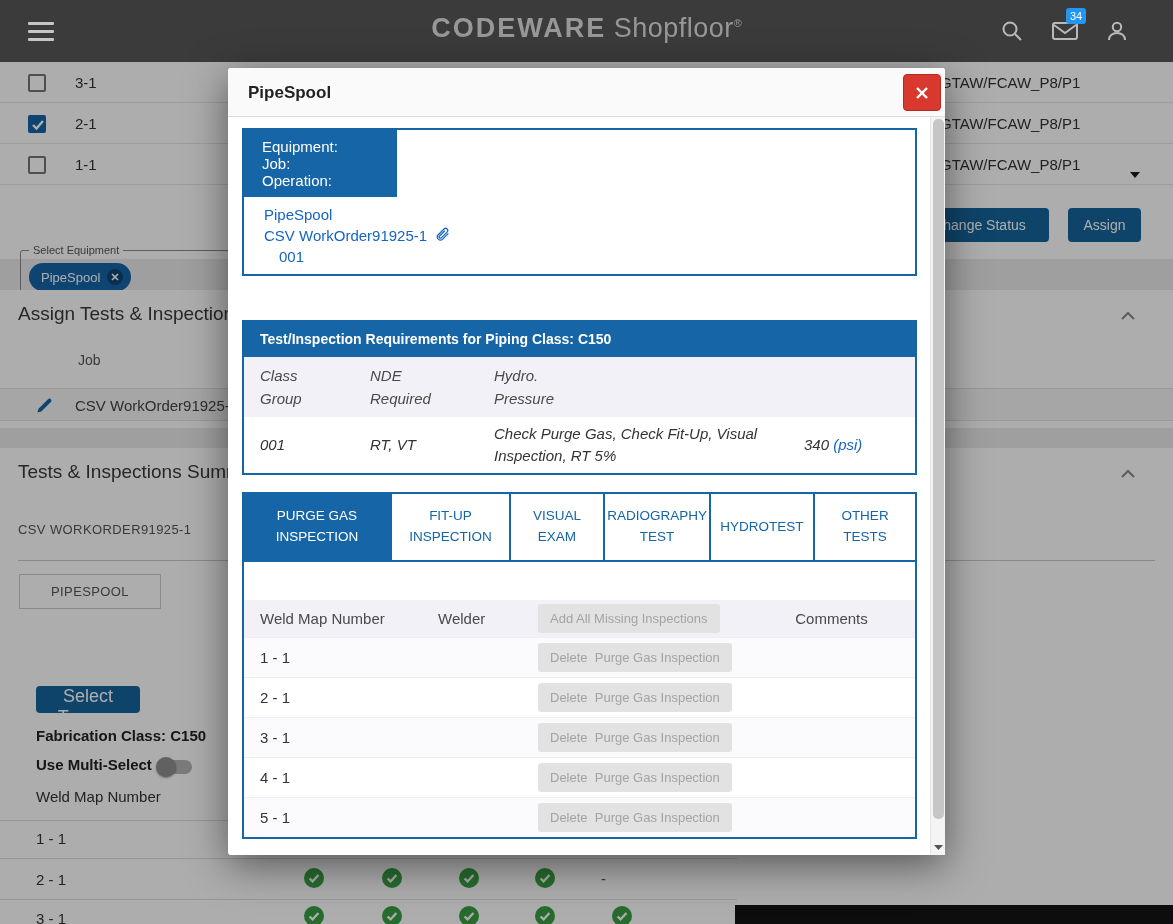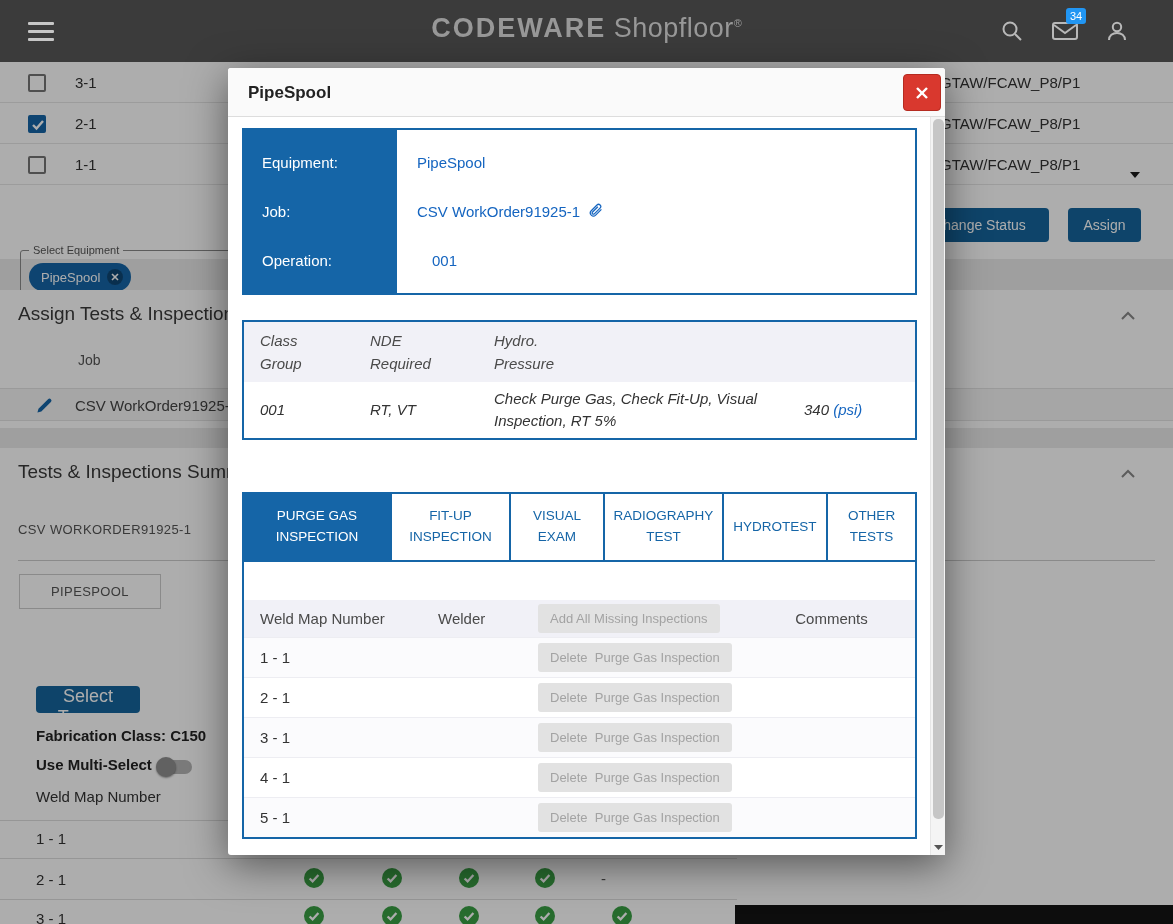--- a/index.html
+++ b/index.html
@@ -74,21 +74,21 @@
     border-bottom:1px solid #ddd;border-radius:3px 3px 0 0;}
   .modal-title{position:absolute;left:20px;line-height:49px;font-size:17px;font-weight:bold;color:#222;}
   .close-btn{position:absolute;right:4px;top:6px;width:38px;height:37px;background:var(--danger);
     border:1px solid #b52b20;border-radius:4px;cursor:pointer;display:flex;align-items:center;justify-content:center;}
   .scrolltrack{position:absolute;right:0;top:49px;width:15px;height:738px;background:#f4f4f4;border-left:1px solid #e6e6e6;}
   .scrollthumb{position:absolute;left:2px;top:2px;width:11px;height:700px;background:#c6c6c6;border-radius:5px;cursor:pointer;}
   .scrollarrow{position:absolute;left:0;bottom:0;width:15px;height:16px;display:flex;align-items:center;justify-content:center;cursor:pointer;}
   .modal-body{position:absolute;left:0;top:49px;right:15px;bottom:0;}
 
   .panel{position:absolute;left:14px;width:675px;border:2px solid var(--accent);}
-  .panel1{top:11px;height:167px;display:flex;}
+  .panel1{top:11px;height:148px;display:flex;flex-direction:column;}
   .p1-left{width:153px;background:var(--accent);display:flex;flex-direction:column;justify-content:space-around;
     padding:8px 0 8px 18px;}
   .p1-left div{color:#fff;font-size:15px;}
   .p1-right{flex:1;display:flex;flex-direction:column;justify-content:space-around;padding:8px 0;}
   .p1-val{display:flex;align-items:center;padding-left:20px;font-size:15px;color:var(--link);cursor:pointer;}
   .p1-val.indent{padding-left:35px;}
   .clip{margin-left:8px;cursor:pointer;}
 
   .panel2{top:203px;}
   .p2-header{height:35px;background:var(--accent);color:#fff;font-weight:bold;font-size:14px;line-height:35px;padding-left:16px;}
@@ -98,21 +98,21 @@
   .p2-row{background:#fff;min-height:53px;font-size:15px;color:#333;}
   .p2-row .notes{padding:6px 10px 6px 0;line-height:1.45;}
   .lnk{color:var(--link);cursor:pointer;text-decoration:none;}
 
   .panel3{top:375px;height:347px;display:flex;flex-direction:column;}
   .tabs{display:flex;height:68px;border-bottom:2px solid var(--accent);}
   .tab{display:flex;align-items:center;justify-content:center;text-align:center;font-size:13.5px;line-height:1.55;
     color:var(--accent);background:#fff;cursor:pointer;padding:0 4px;}
   .tab + .tab{border-left:2px solid var(--accent);}
   .tab.active{background:var(--accent);color:#fff;}
-  .t0{width:146px;} .t1{width:119px;} .t2{width:94px;} .t3{width:119px;} .t4{width:104px;} .t5{flex:1;}
+  .t0{width:146px;} .t1{width:119px;} .t2{width:94px;} .t3{width:106px;} .t4{width:104px;} .t5{flex:1;}
   .gap38{height:38px;background:#fff;}
   .p3-grid{display:grid;grid-template-columns:178px 100px 210px 1fr;align-items:center;padding-left:16px;}
   .p3-cols{background:var(--header-row);height:37px;font-size:15px;color:#4a4a4a;}
   .p3-row{height:40px;border-top:1px solid #ededf2;background:#fff;font-size:15px;color:#333;}
   .p3-row:nth-child(even){background:#fbfbfd;}
   .btn-disabled{background:var(--disabled-bg);color:var(--disabled-text);border:none;border-radius:3px;
     font-size:13px;font-family:"Liberation Sans",sans-serif;padding:7px 12px;white-space:pre;cursor:pointer;}
   .comments-h{text-align:center;}
 </style>
 </head>
@@ -321,20 +321,21 @@
                 </svg>
             </span>
           </div>
           <div class="p1-val indent">
               <span>001</span>
             </div>
         </div>
       </div>
 
       <div class="panel panel2">
+        <div class="p2-header">Test/Inspection Requirements for Piping Class: C150</div>
         <div class="p2-grid p2-cols">
           <div class="pre">Class
 Group</div>
           <div class="pre">NDE
 Required</div>
           <div class="pre">Hydro.
 Pressure</div>
         </div>
         <div class="p2-grid p2-row">
           <div>001</div>

